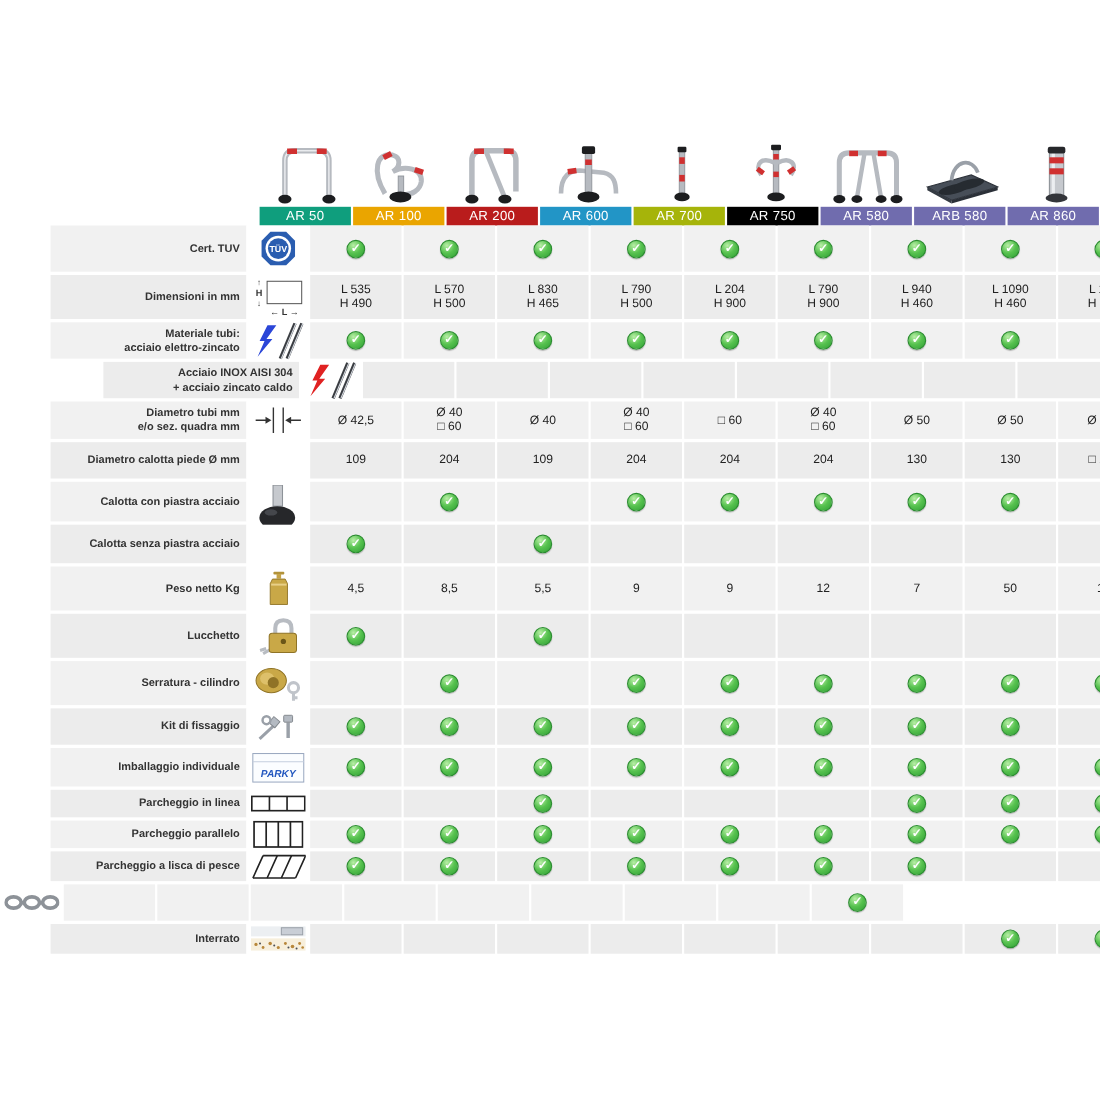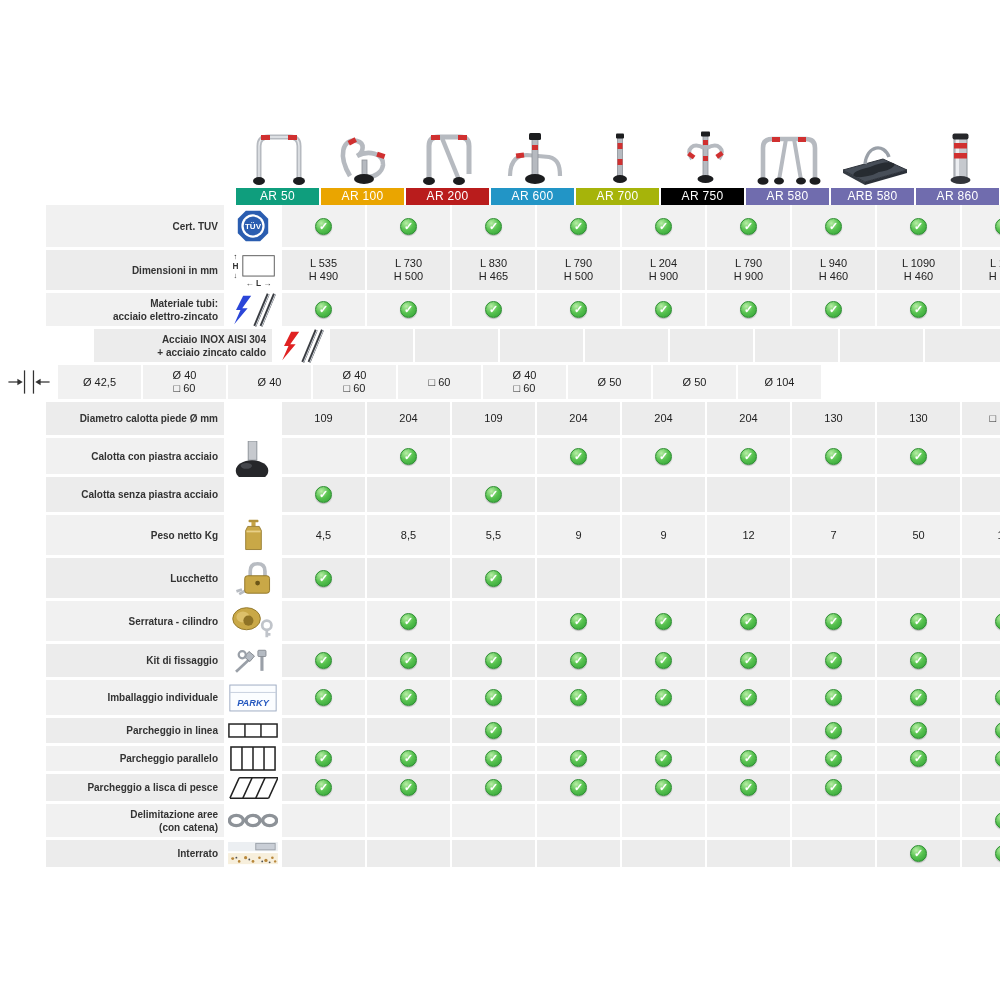--- a/index.html
+++ b/index.html
@@ -163,21 +163,21 @@
           <svg viewBox="0 0 54 40" width="50" height="37">
             <rect x="16" y="4" width="34" height="22" fill="#fff" stroke="#555"></rect>
             <text x="8" y="18" font-size="9" font-weight="bold" fill="#333" text-anchor="middle" font-family="Liberation Sans,sans-serif">H</text>
             <text x="8" y="8" font-size="8" fill="#333" text-anchor="middle">↑</text>
             <text x="8" y="28" font-size="8" fill="#333" text-anchor="middle">↓</text>
             <text x="33" y="37" font-size="9" font-weight="bold" fill="#333" text-anchor="middle" font-family="Liberation Sans,sans-serif">←  L  →</text>
           </svg>
         </div>
         <div class="cell bg-b">L 535
 H 490</div>
-        <div class="cell bg-b">L 730
+        <div class="cell bg-b">L 570
 H 500</div>
         <div class="cell bg-b">L 830
 H 465</div>
         <div class="cell bg-b">L 790
 H 500</div>
         <div class="cell bg-b">L 204
 H 900</div>
         <div class="cell bg-b">L 790
 H 900</div>
         <div class="cell bg-b">L 940
@@ -233,20 +233,22 @@
         <div class="cell bg-b"></div>
         <div class="cell bg-b"></div>
         <div class="cell bg-b"></div>
         <div class="cell bg-b"></div>
         <div class="cell bg-b"></div>
         <div class="cell bg-b"></div>
         <div class="cell bg-b"></div>
         <div class="cell bg-b"><span class="check">✓</span></div>
       </div>
       <div class="row" style="height: 34px;">
+        <div class="label-cell bg-a">Diametro tubi mm
+e/o sez. quadra mm</div>
         <div class="icon-cell">
           <svg viewBox="0 0 50 38" width="46" height="34">
             <g stroke="#333" stroke-width="1.4">
               <line x1="20" y1="6" x2="20" y2="32"></line>
               <line x1="30" y1="6" x2="30" y2="32"></line>
               <line x1="2" y1="19" x2="15" y2="19"></line>
               <line x1="48" y1="19" x2="35" y2="19"></line>
             </g>
             <polygon points="18,19 12,15.5 12,22.5" fill="#333"></polygon>
             <polygon points="32,19 38,15.5 38,22.5" fill="#333"></polygon>
@@ -468,22 +470,20 @@
         <div class="cell bg-b"><span class="check">✓</span></div>
         <div class="cell bg-b"><span class="check">✓</span></div>
         <div class="cell bg-b"><span class="check">✓</span></div>
         <div class="cell bg-b"><span class="check">✓</span></div>
         <div class="cell bg-b"><span class="check">✓</span></div>
         <div class="cell bg-b"><span class="check">✓</span></div>
         <div class="cell bg-b"></div>
         <div class="cell bg-b"></div>
       </div>
       <div class="row" style="height: 33px;">
-        <div class="label-cell bg-a">Delimitazione aree
-(con catena)</div>
         <div class="icon-cell">
           <svg viewBox="0 0 54 22" width="50" height="21">
             <g fill="none" stroke="#8d9298" stroke-width="3.6">
               <ellipse cx="9" cy="11" rx="7.5" ry="5.5"></ellipse>
               <ellipse cx="27" cy="11" rx="7.5" ry="5.5"></ellipse>
               <ellipse cx="45" cy="11" rx="7.5" ry="5.5"></ellipse>
               <line x1="16" y1="11" x2="20" y2="11"></line>
               <line x1="34" y1="11" x2="38" y2="11"></line>
             </g>
           </svg>

